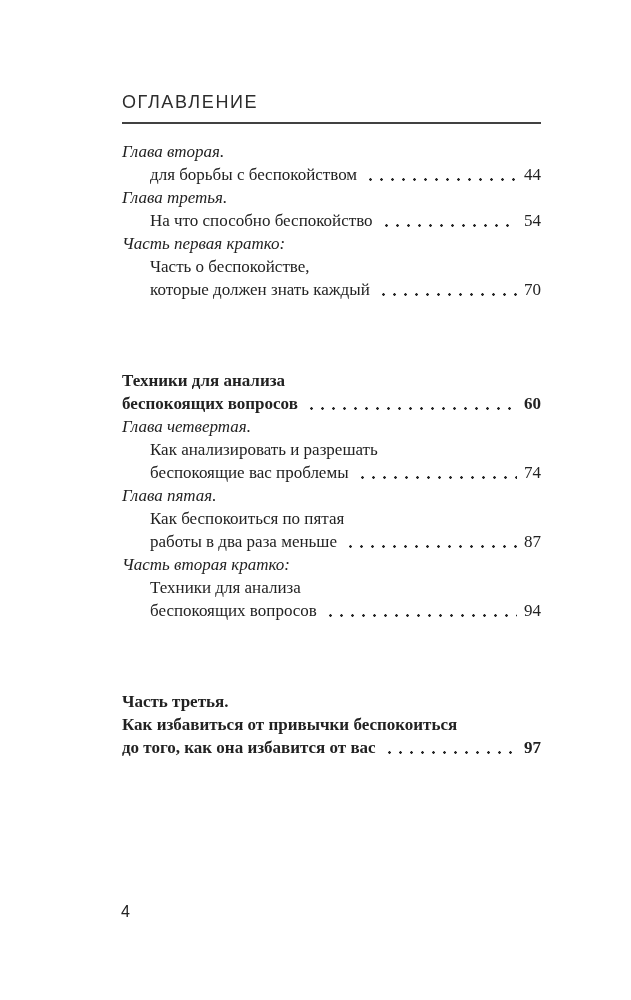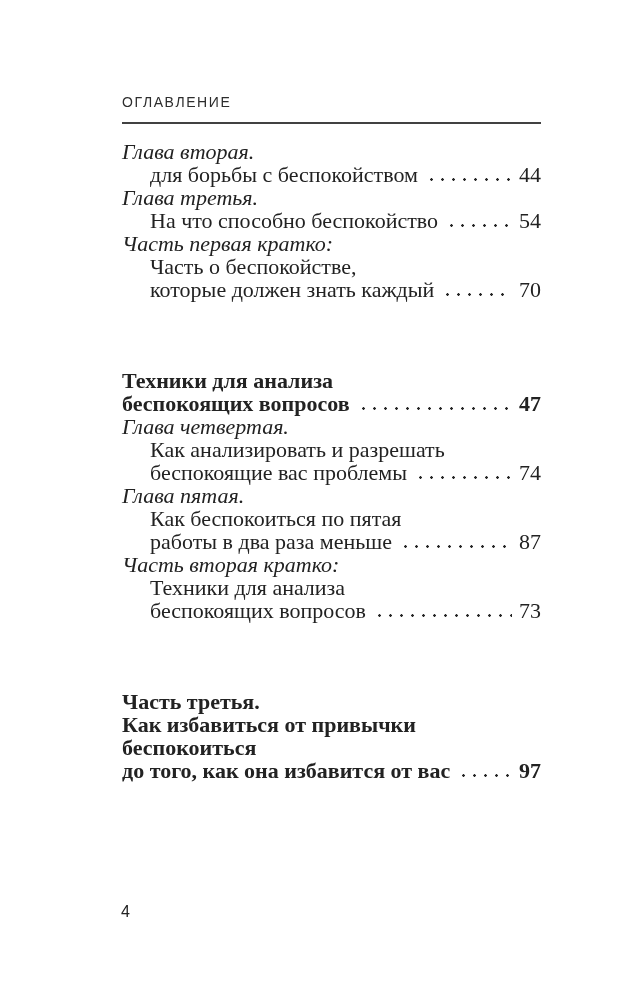--- a/index.html
+++ b/index.html
@@ -13,32 +13,32 @@
     overflow:hidden;
   }
   .content {
     position:absolute;
     left:122px;
     top:95px;
     width:419px;
   }
   .toc-header {
     font-family:"Liberation Sans","DejaVu Sans",sans-serif;
-    font-size:14px;
+    font-size:18px;
     line-height:15px;
     letter-spacing:1.6px;
     color:#2d2d2d;
   }
   .rule {
     border:0;
     border-top:2px solid #414141;
     margin:12px 0 0 0;
   }
   .entries { margin-top:16px; }
-  .entry { font-size:22px; line-height:23px;font-family:Liberation Serif, serif; }
+  .entry { font-size:17px; line-height:23px;font-family:Liberation Serif, serif; }
   .entry + .entry { }
   .entry.gap { margin-top:68px; }
   .entry .h { font-style:italic; }
   .entry .b { padding-left:28px; }
   .entry.part { font-weight:bold; }
   .entry.part .h { font-style:normal; }
   .entry.part .b { padding-left:0; }
   .lastline { display:flex; align-items:baseline; }
   .lastline .t { white-space:nowrap; }
   .leader {
@@ -99,21 +99,21 @@
           <span class="leader"></span>
           <span class="pg">70</span>
         </div>
       </div>
 
       <div class="entry part gap">
         <div class="b">Техники для анализа</div>
         <div class="b lastline">
           <span class="t">беспокоящих вопросов</span>
           <span class="leader"></span>
-          <span class="pg">47</span>
+          <span class="pg">60</span>
         </div>
       </div>
 
       <div class="entry chapter">
         <div class="h">Глава четвертая.</div>
         <div class="b">Как анализировать и разрешать</div>
         <div class="b lastline">
           <span class="t">беспокоящие вас проблемы</span>
           <span class="leader"></span>
           <span class="pg">74</span>
@@ -129,21 +129,21 @@
           <span class="pg">87</span>
         </div>
       </div>
 
       <div class="entry chapter">
         <div class="h">Часть вторая кратко:</div>
         <div class="b">Техники для анализа</div>
         <div class="b lastline">
           <span class="t">беспокоящих вопросов</span>
           <span class="leader"></span>
-          <span class="pg">73</span>
+          <span class="pg">94</span>
         </div>
       </div>
 
       <div class="entry part gap">
         <div class="h">Часть третья.</div>
         <div class="b">Как избавиться от привычки беспокоиться</div>
         <div class="b lastline">
           <span class="t">до того, как она избавится от вас</span>
           <span class="leader"></span>
           <span class="pg">97</span>

